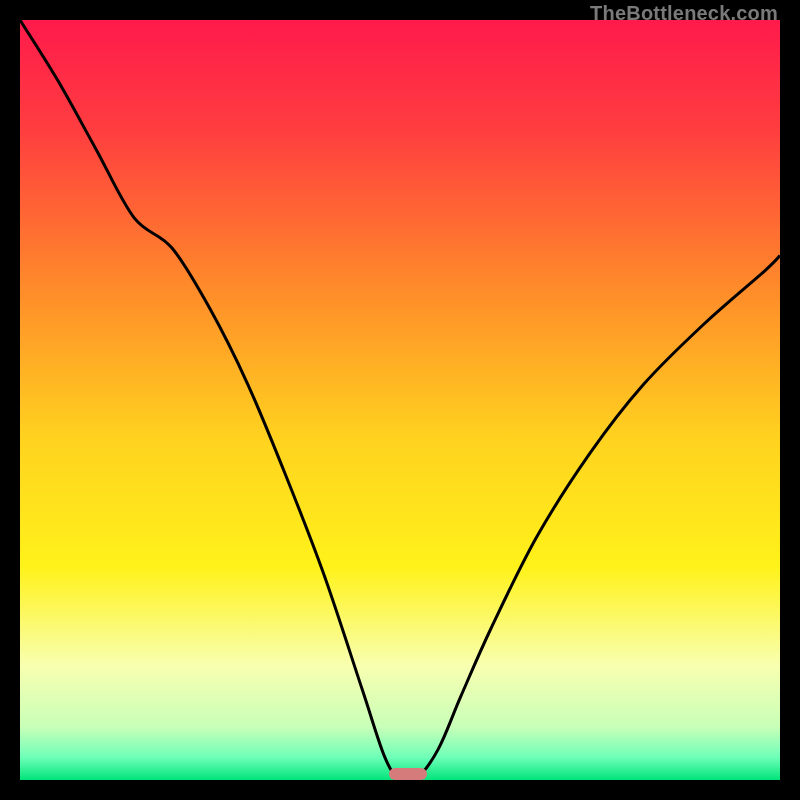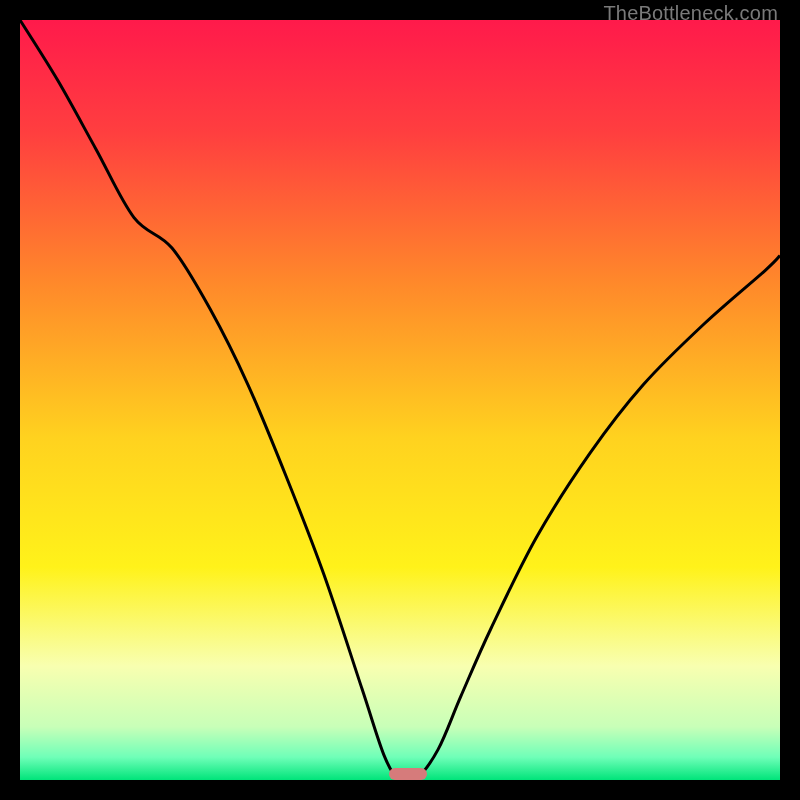--- a/index.html
+++ b/index.html
@@ -20,21 +20,21 @@
   .gradient-bg {
     position: absolute;
     left: 0; top: 0; width: 100%; height: 100%;
   }
   .watermark {
     position: absolute;
     top: 2px;
     right: 22px;
     font-family: Arial, Helvetica, sans-serif;
     font-size: 20px;
-    font-weight: 400;
+    font-weight: 700;
     color: #7a7a7a;
     letter-spacing: 0.2px;
     user-select: none;
   }
   svg.curve {
     position: absolute;
     left: 0; top: 0;
     width: 100%; height: 100%;
     overflow: visible;
   }

